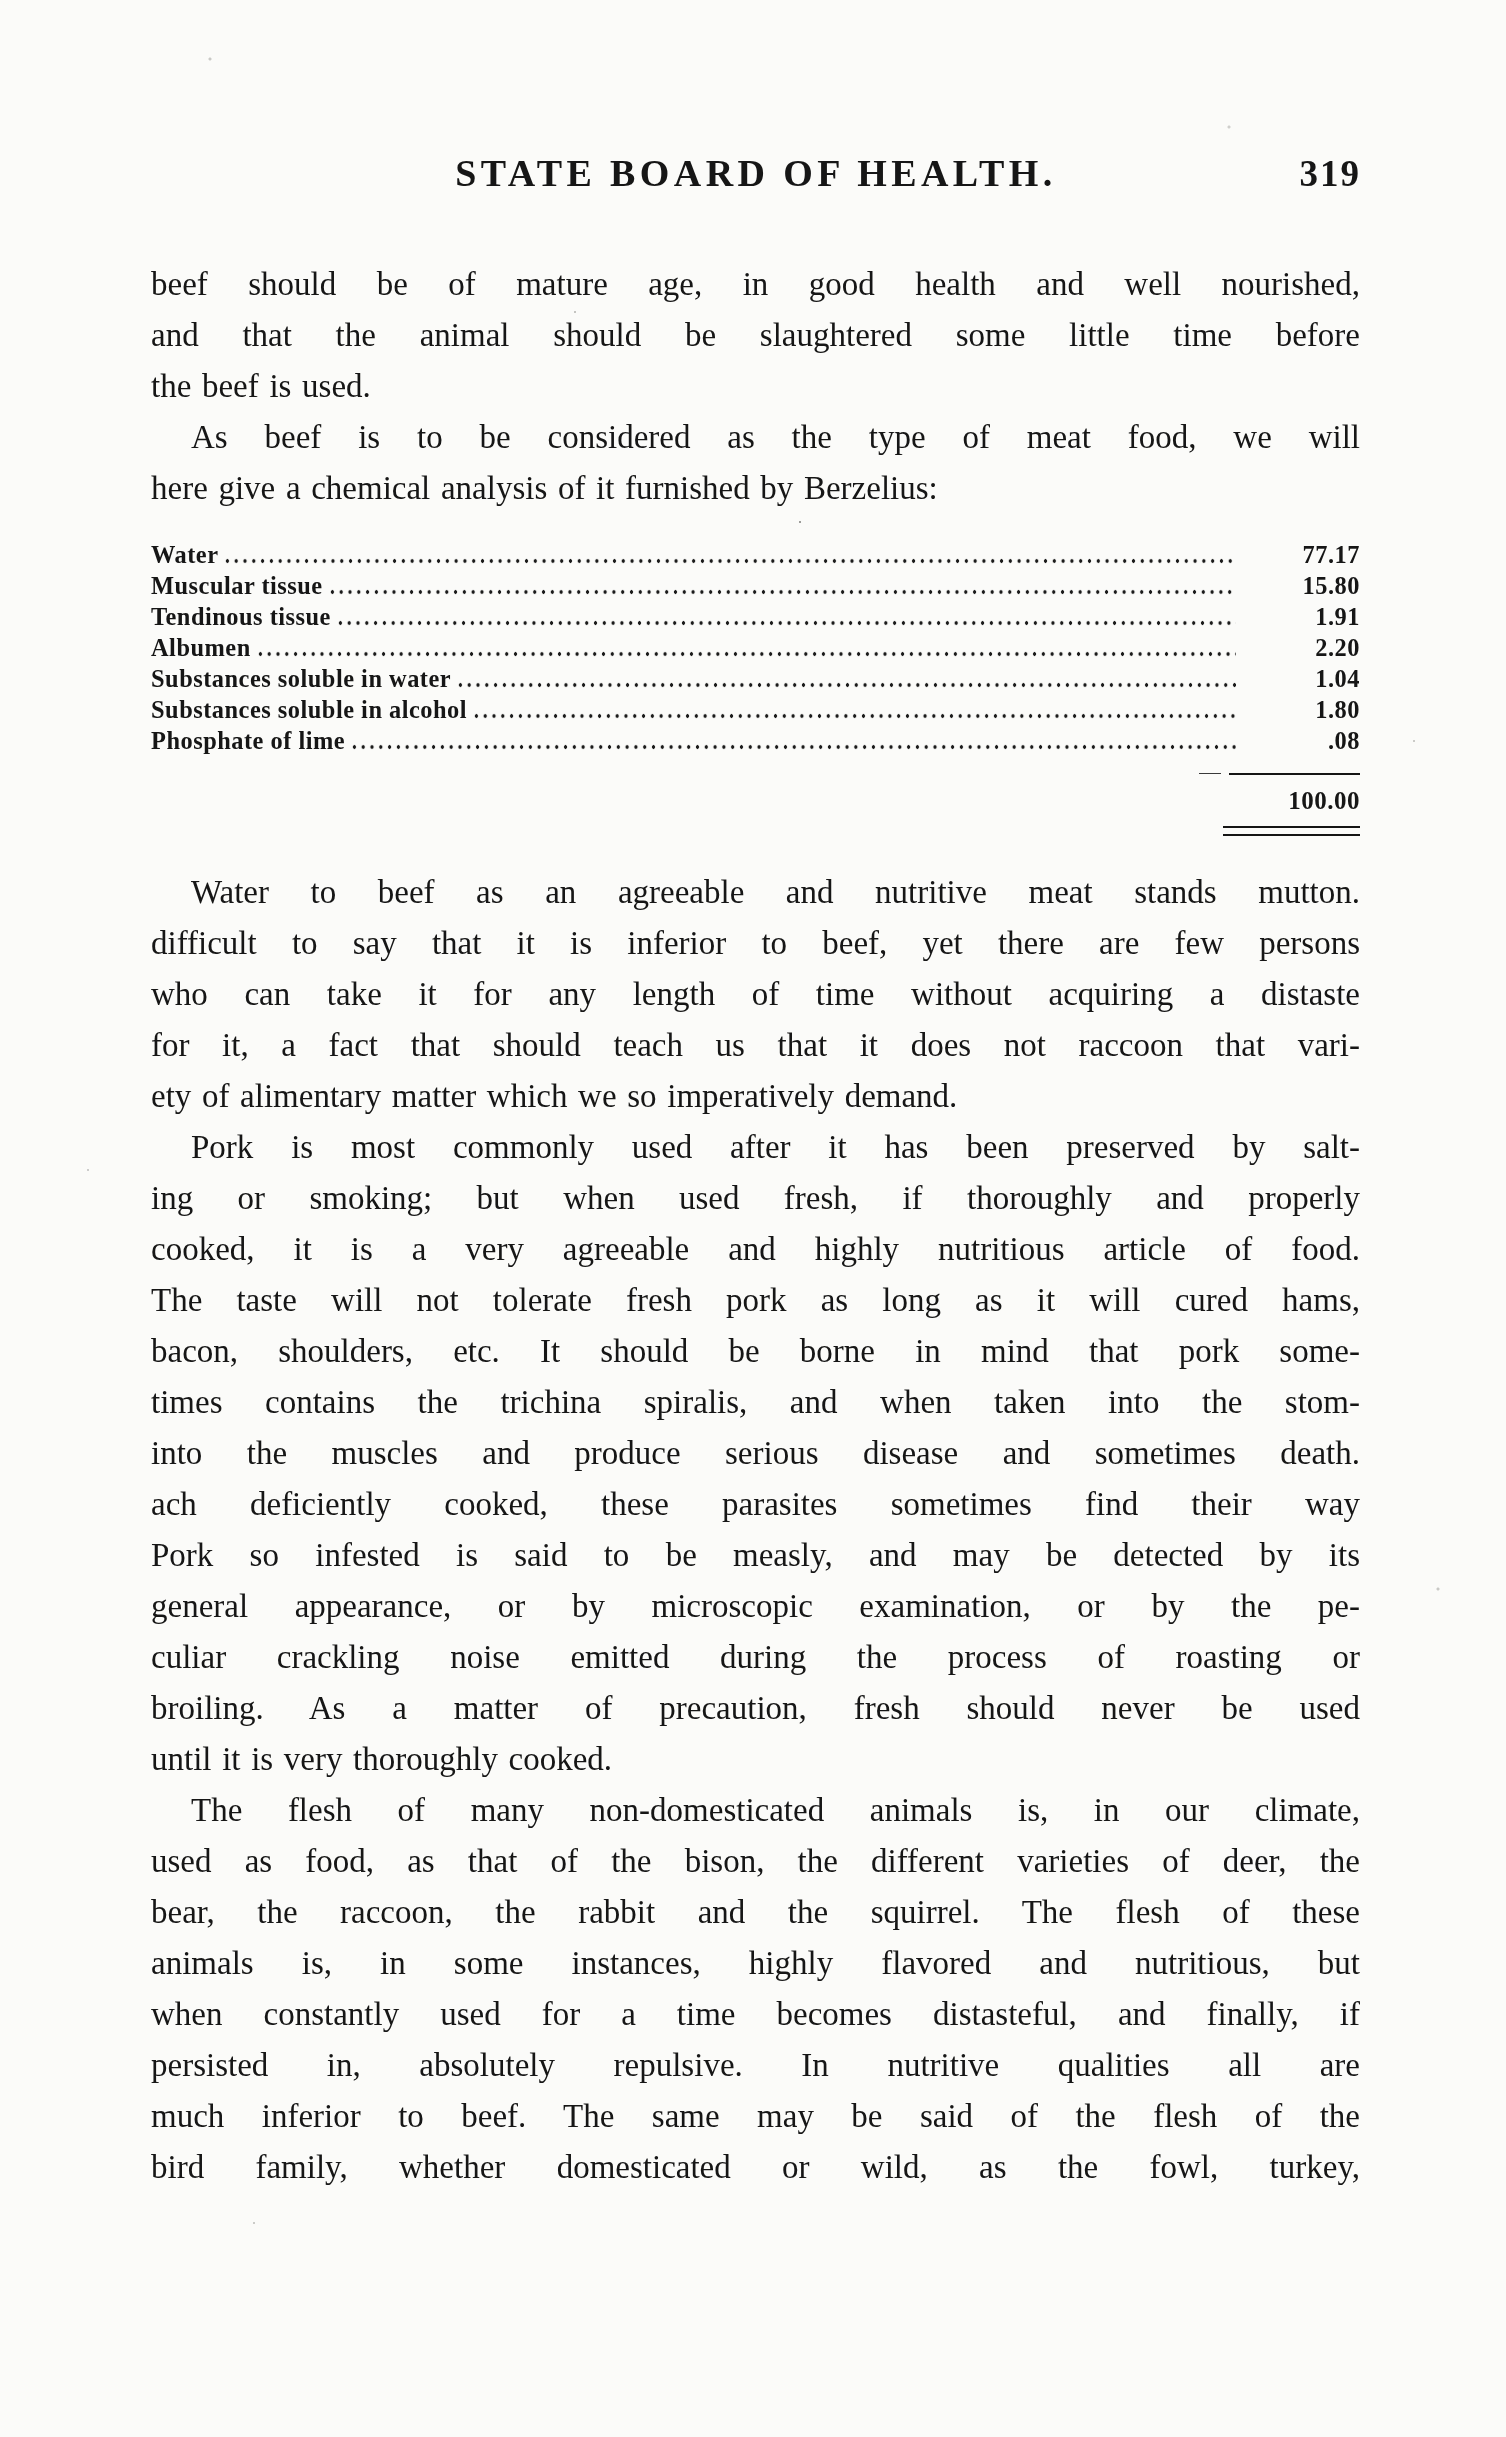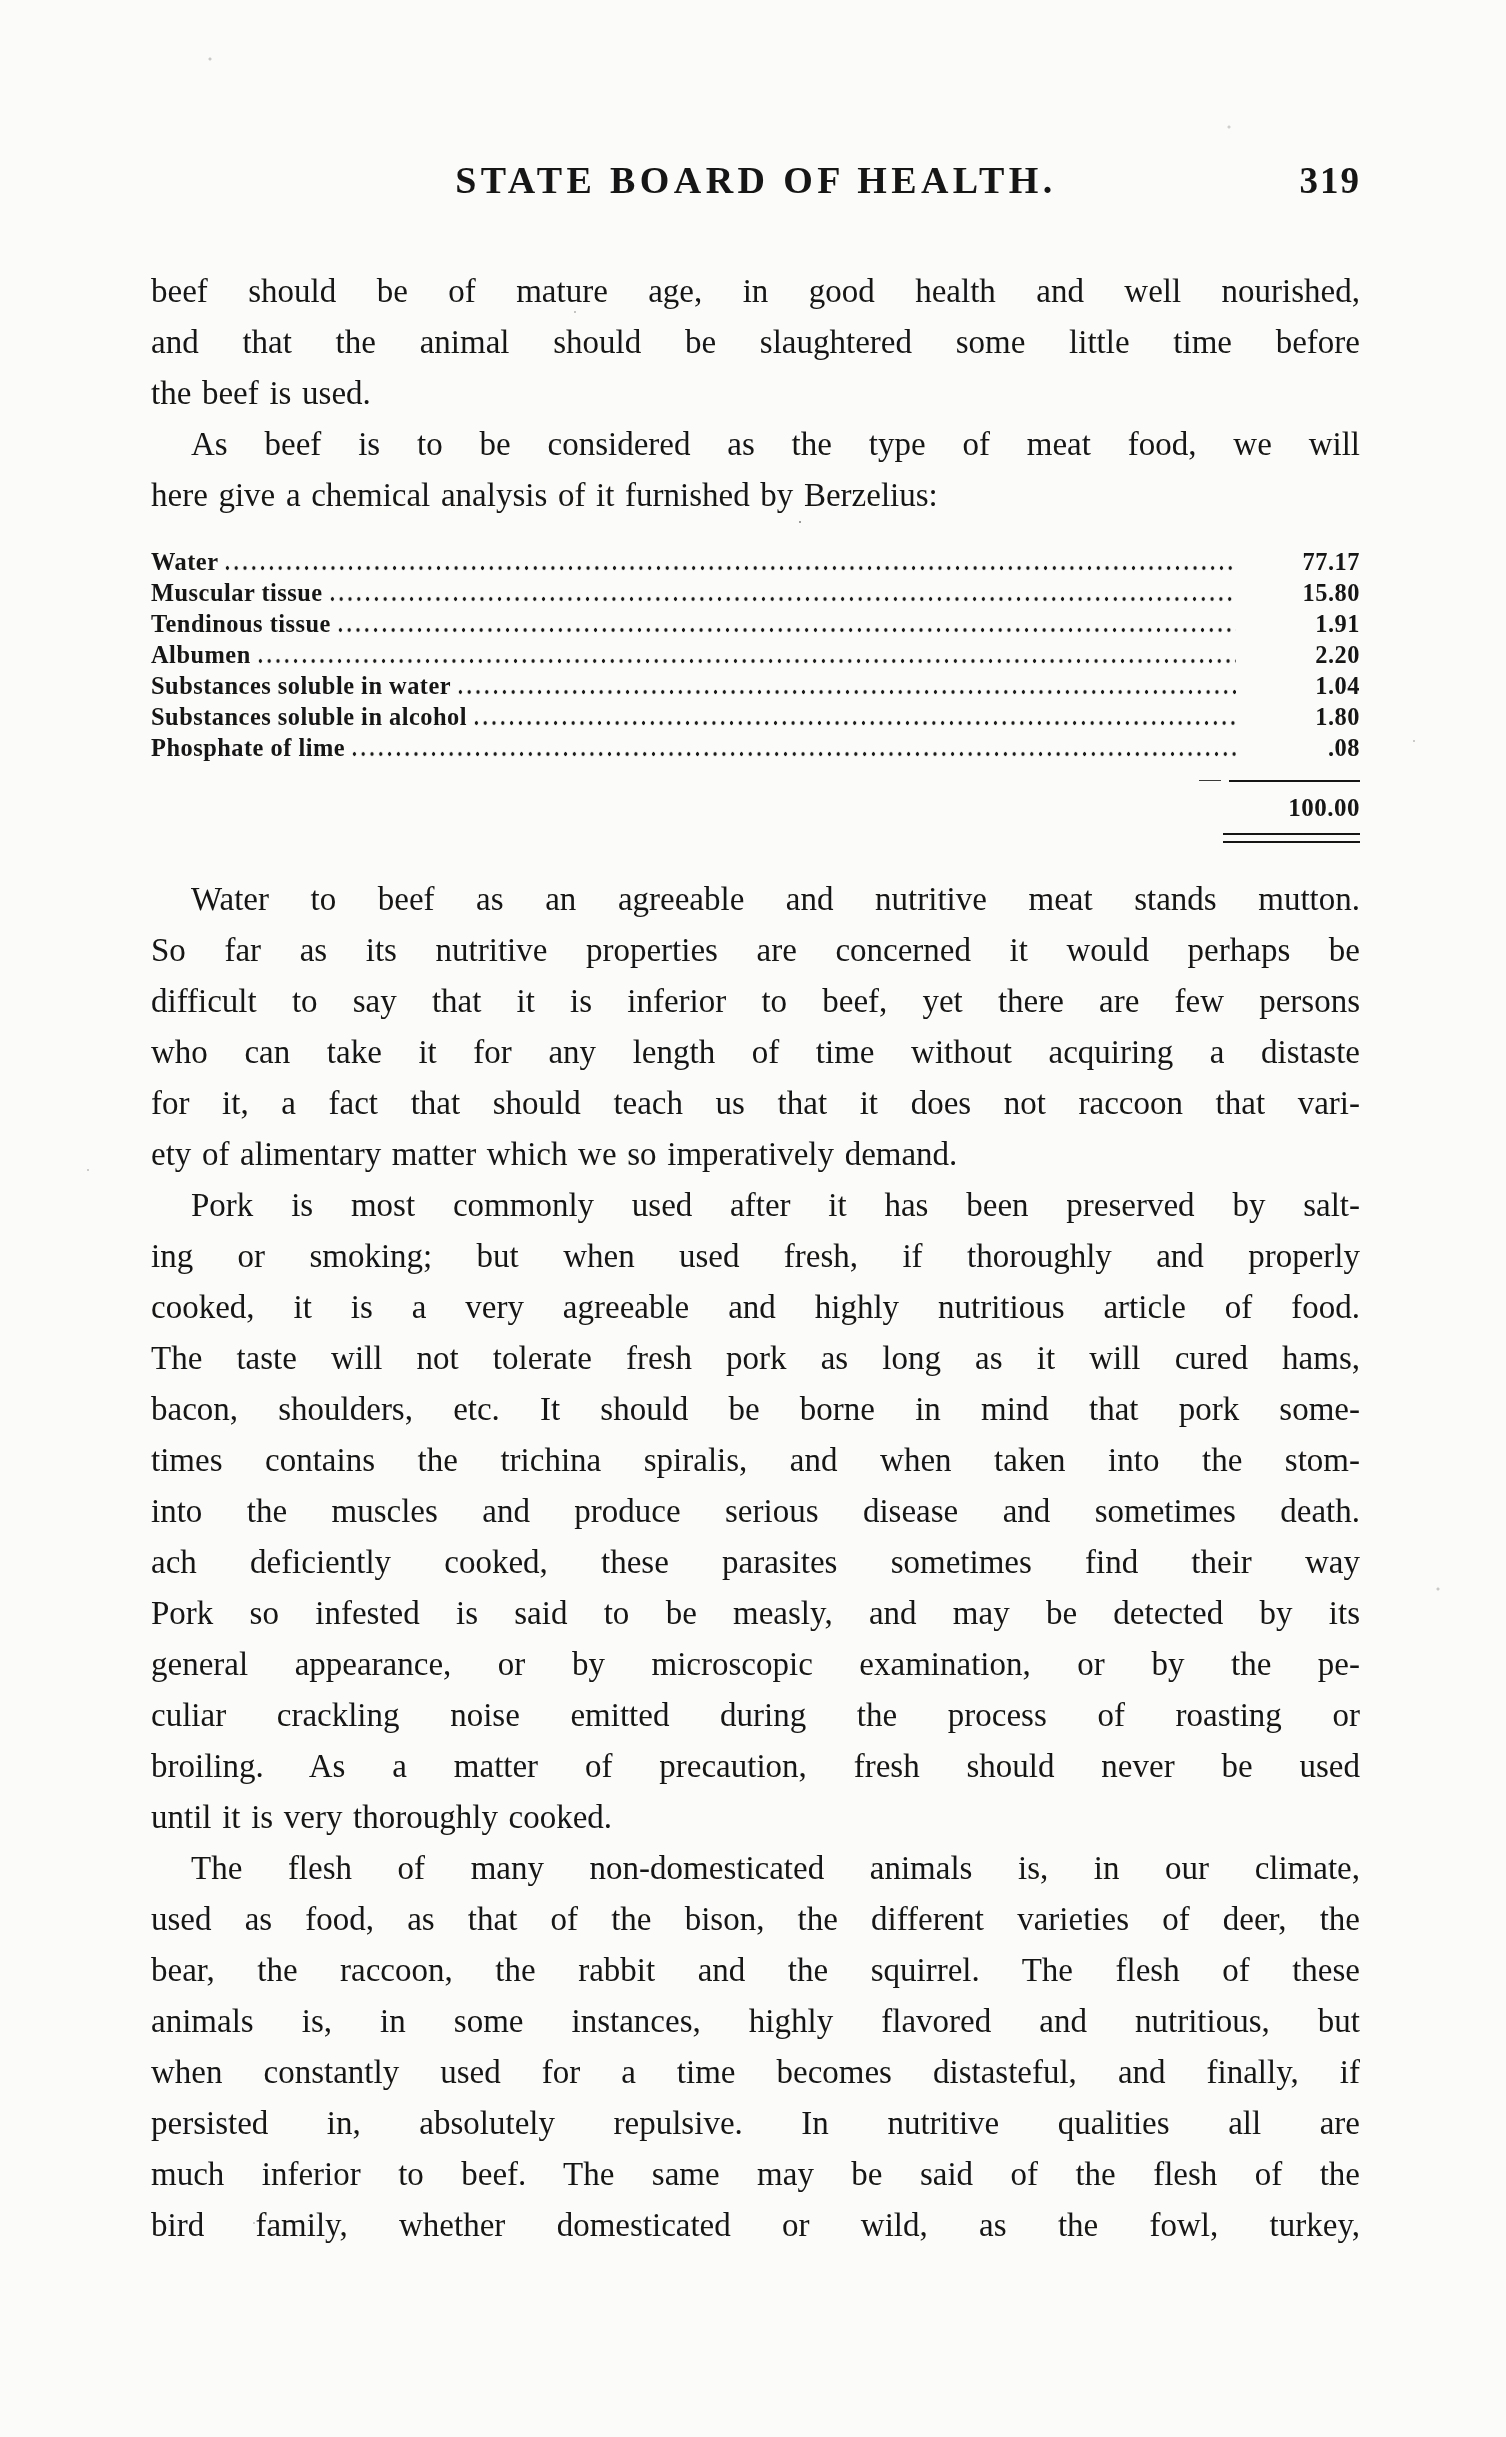--- a/index.html
+++ b/index.html
@@ -20,21 +20,20 @@
       radial-gradient(circle 1.5px at 800px 522px, #9c9c99 0 0.7px, transparent 1.5px),
       #fbfbf9;
     font-family:"Liberation Serif","DejaVu Serif",serif;
     color:#161616;
     overflow:hidden;
   }
   .header-row{
     position:relative;
     height:54px;
     margin-bottom:54px;
-    margin-top:7px;
   }
   .header-title{
     position:absolute;
     left:0; right:0;
     text-align:center;
     font-size:38px;
     letter-spacing:4.4px;
     white-space:nowrap;
     font-weight:600;
   }
@@ -175,21 +174,20 @@
 
       <div class="total-group">
         <div class="total-rule"></div>
         <div class="total-value">100.00</div>
         <div class="double-rule"></div>
       </div>
     </div>
 
     <div>
       <div class="bline just ind">Water to beef as an agreeable and nutritive meat stands mutton.</div>
-      <div class="bline just">So far as its nutritive properties are concerned it would perhaps be</div>
       <div class="bline just">difficult to say that it is inferior to beef, yet there are few persons</div>
       <div class="bline just">who can take it for any length of time without acquiring a distaste</div>
       <div class="bline just">for it, a fact that should teach us that it does not raccoon that vari-</div>
       <div class="bline left">ety of alimentary matter which we so imperatively demand.</div>
     </div>
 
     <div>
       <div class="bline just ind">Pork is most commonly used after it has been preserved by salt-</div>
       <div class="bline just">ing or smoking; but when used fresh, if thoroughly and properly</div>
       <div class="bline just">cooked, it is a very agreeable and highly nutritious article of food.</div>

